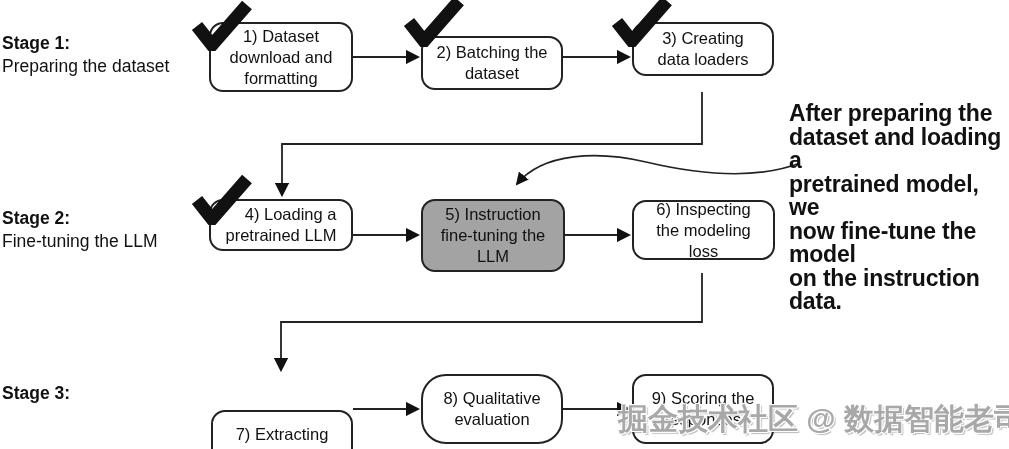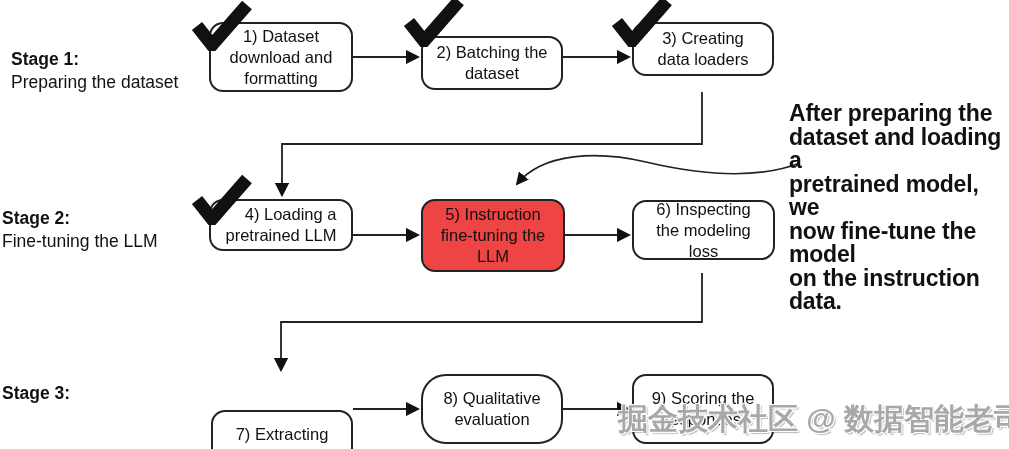--- a/index.html
+++ b/index.html
@@ -13,21 +13,21 @@
     position:absolute;
     background:#fff;
     border:2px solid #222;
     border-radius:14px;
     display:flex; align-items:center; justify-content:center;
     text-align:center;
     font-size:16.5px; line-height:21px;
     box-sizing:border-box;
     z-index:2;
   }
-  .box.highlight { background:#ef4444; }
+  .box.highlight { background:#a3a3a3; }
   .box-label { white-space:pre-line; }
   .stage {
     position:absolute; left:2px;
     font-size:17.5px; line-height:23px;
   }
   .stage-title { font-weight:bold; }
   .annotation {
     position:absolute; left:789px; top:102px; width:220px;
     font-weight:bold; font-size:23px; line-height:23.5px;
     white-space:pre-line; letter-spacing:-0.2px;
@@ -44,21 +44,21 @@
     text-shadow:-1px -1px 0 #fff, 1px -1px 0 #fff, -1px 1px 0 #fff,
                  1px 1px 0 #fff, 2px 2px 1px rgba(60,60,60,0.35);
     z-index:6;
   }
 </style>
 </head>
 <body>
 
 <div id="stage-canvas">
 
-  <div class="stage" style="top:48px;margin-left:9px;">
+  <div class="stage" style="top:32px;">
     <div class="stage-title">Stage 1:</div>
     <div class="stage-sub">Preparing the dataset</div>
   </div>
   <div class="stage" style="top:207px;">
     <div class="stage-title">Stage 2:</div>
     <div class="stage-sub">Fine-tuning the LLM</div>
   </div>
   <div class="stage" style="top:382px;">
     <div class="stage-title">Stage 3:</div>
   </div>

